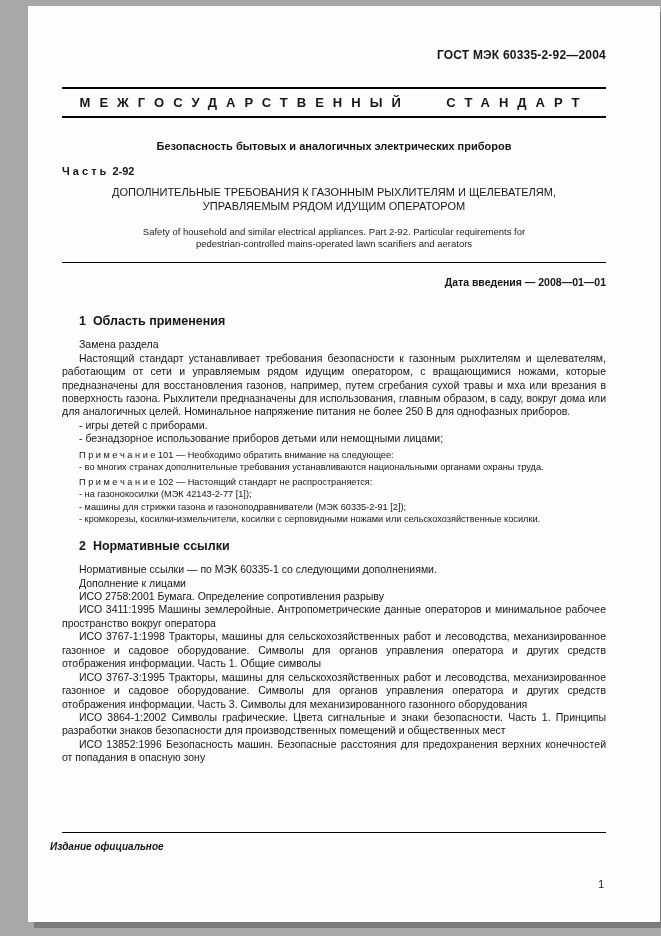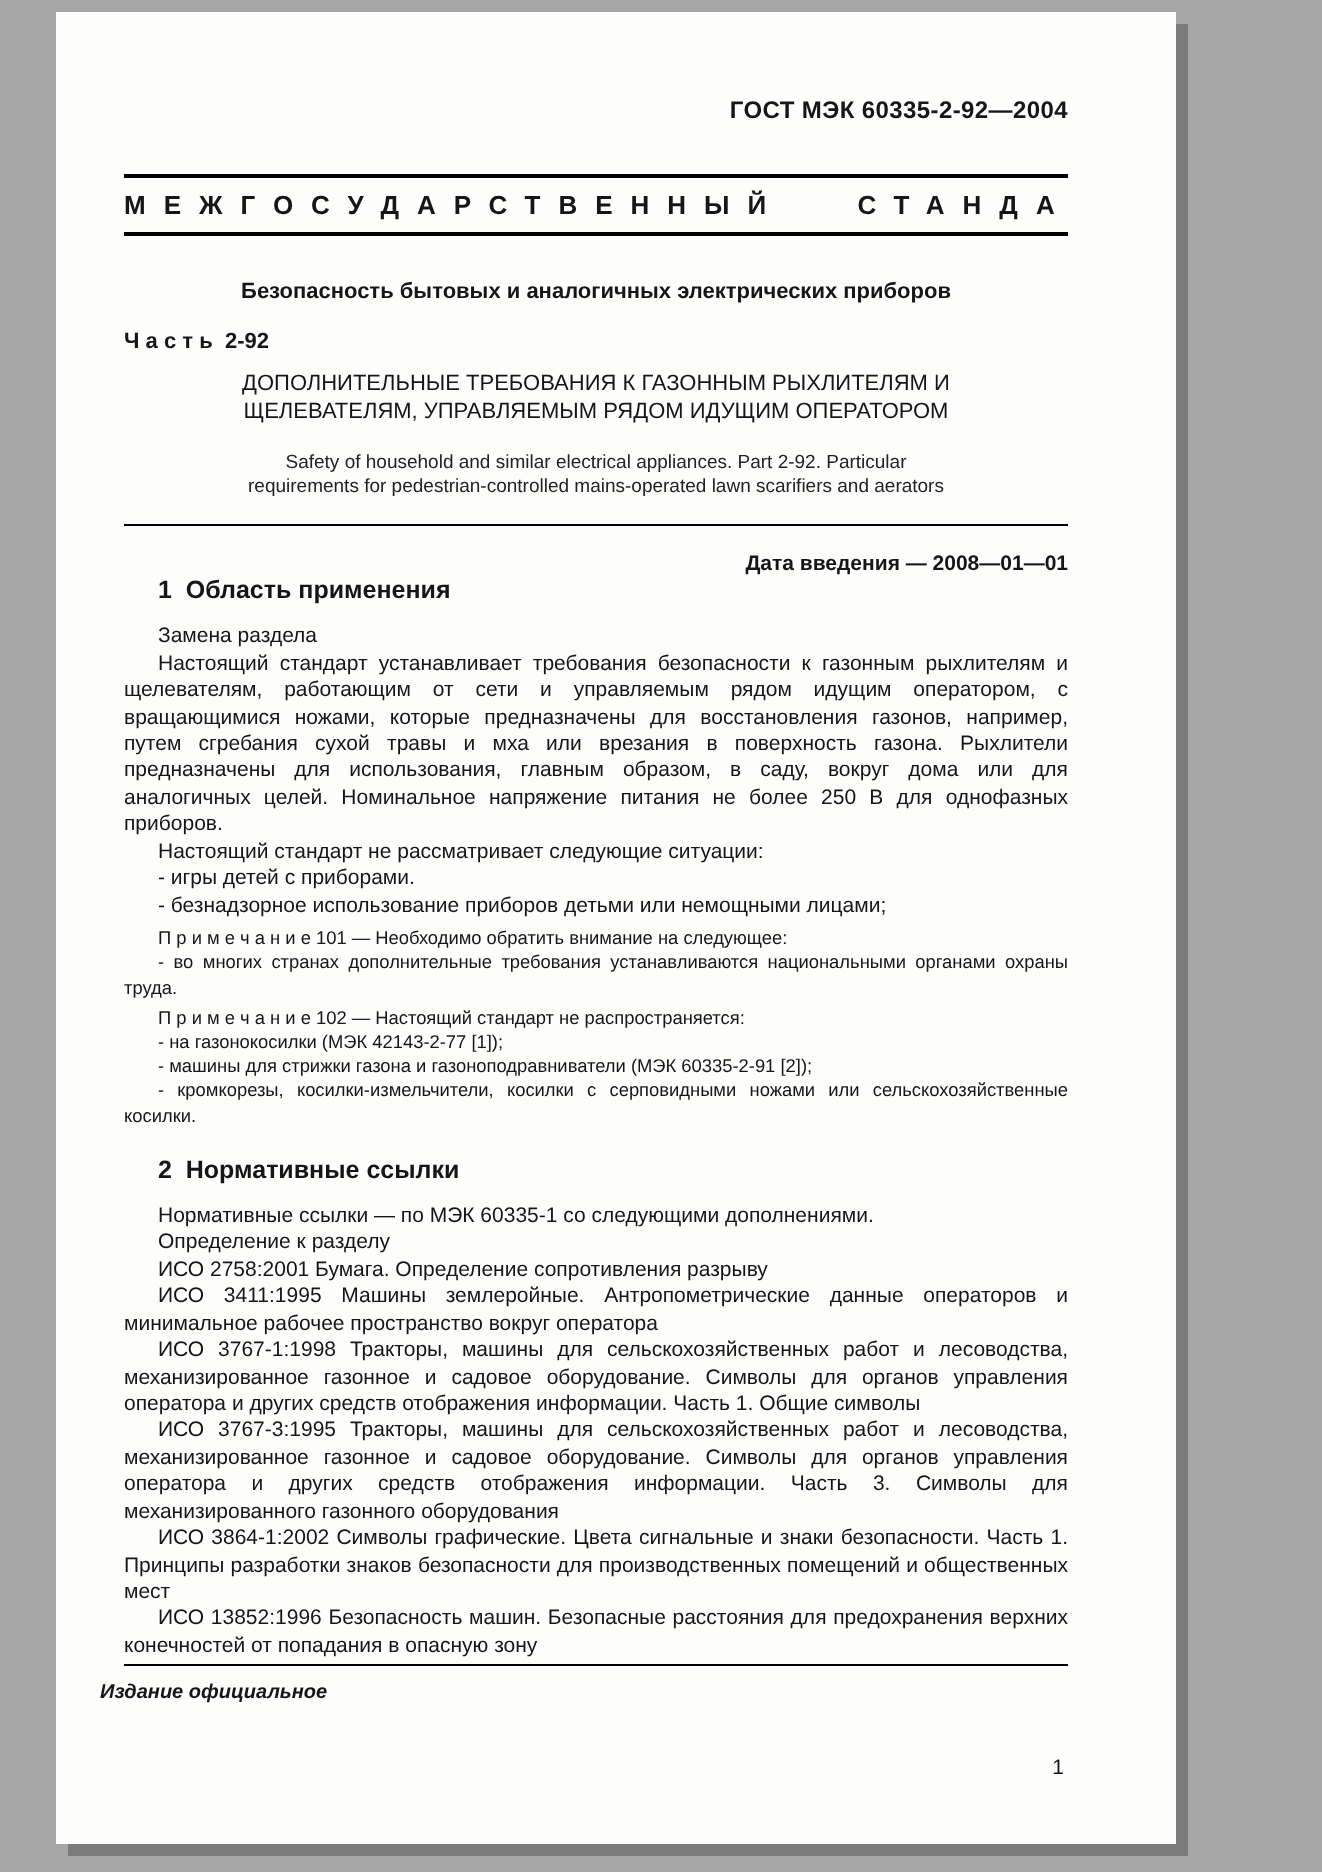--- a/index.html
+++ b/index.html
@@ -7,21 +7,21 @@
   body {
     background: #a7a7a7;
     font-family: "Liberation Sans", sans-serif;
     color: #161616;
     position: relative;
     overflow: hidden;
   }
   .page {
     position: absolute;
     left: 28px; top: 6px;
-    width: 560px; height: 916px;
+    width: 632px; height: 916px;
     background: #fdfdfc;
     box-shadow: 6px 6px 0 #7b7b7b;
     padding: 42px 54px 0 34px;
   }
   .doc-number { text-align: right; font-weight: 700; font-size: 12px; letter-spacing: .2px; }
   .band {
     margin-top: 25px;
     border-top: 2px solid #000;
     border-bottom: 2px solid #000;
     padding: 6px 0;
@@ -29,21 +29,21 @@
     overflow: hidden;
   }
   .band-text { font-weight: 700; font-size: 13px; letter-spacing: 9px; word-spacing: 24px; white-space: nowrap; }
   .title-ru  { margin-top: 22px; text-align: center; font-weight: 700; font-size: 11px; }
   .part-label{ margin-top: 13px; text-align: left; font-weight: 700; font-size: 11px; white-space: pre-wrap; }
   .subtitle  { margin-top: 8px; text-align: center; font-weight: 400; font-size: 11px; line-height: 1.3; padding: 0 14px; }
   .title-en  { margin-top: 12px; text-align: center; font-size: 9.5px; line-height: 1.35; padding: 0 58px; color: #222; }
   .rule      { margin-top: 11px; border-top: 1px solid #000; height: 0; }
   .date-line { margin-top: 13px; text-align: right; font-weight: 700; font-size: 10.5px; }
   .sec-heading { font-weight: 700; font-size: 12.5px; white-space: pre-wrap; text-indent: 17px; }
-  .h1 { margin-bottom: 10px; }
+  .h1 { margin-top: 26px; margin-bottom: 10px; }
   .h2 { margin-top: 14px; margin-bottom: 10px; }
   p.body { font-size: 10.5px; line-height: 1.28; text-align: justify; text-indent: 17px; }
   p.note { font-size: 9.2px;  line-height: 1.33; text-align: justify; text-indent: 17px; }
   p.gap  { margin-top: 3px; }
   .footer-rule {
     position: absolute; left: 34px; right: 54px; bottom: 89px;
     border-top: 1px solid #000; height: 0;
   }
   .edition  { position: absolute; left: 22px; bottom: 70px; font-weight: 700; font-style: italic; font-size: 10px; }
   .page-num { position: absolute; right: 56px; bottom: 32px; font-size: 10.5px; }
@@ -64,34 +64,33 @@
   <div class="subtitle">ДОПОЛНИТЕЛЬНЫЕ ТРЕБОВАНИЯ К ГАЗОННЫМ РЫХЛИТЕЛЯМ И ЩЕЛЕВАТЕЛЯМ, УПРАВЛЯЕМЫМ РЯДОМ ИДУЩИМ ОПЕРАТОРОМ</div>
   <div class="title-en">Safety of household and similar electrical appliances. Part 2-92. Particular requirements for pedestrian-controlled mains-operated lawn scarifiers and aerators</div>
 
   <div class="rule"></div>
 
   <div class="date-line">Дата введения — 2008—01—01</div>
 
   <div class="sec-heading h1">1  Область применения</div>
   <p class="body">Замена раздела</p>
   <p class="body">Настоящий стандарт устанавливает требования безопасности к газонным рыхлителям и щелевателям, работающим от сети и управляемым рядом идущим оператором, с вращающимися ножами, которые предназначены для восстановления газонов, например, путем сгребания сухой травы и мха или врезания в поверхность газона. Рыхлители предназначены для использования, главным образом, в саду, вокруг дома или для аналогичных целей. Номинальное напряжение питания не более 250 В для однофазных приборов.</p>
-  <p class="body">Настоящий стандарт не рассматривает следующие ситуации:</p>
   <p class="body">- игры детей с приборами.</p>
   <p class="body">- безнадзорное использование приборов детьми или немощными лицами;</p>
 
   <p class="note gap">П р и м е ч а н и е  101 — Необходимо обратить внимание на следующее:</p>
   <p class="note">- во многих странах дополнительные требования устанавливаются национальными органами охраны труда.</p>
   <p class="note gap">П р и м е ч а н и е  102 — Настоящий стандарт не распространяется:</p>
   <p class="note">- на газонокосилки (МЭК 42143-2-77 [1]);</p>
   <p class="note">- машины для стрижки газона и газоноподравниватели (МЭК 60335-2-91 [2]);</p>
   <p class="note">- кромкорезы, косилки-измельчители, косилки с серповидными ножами или сельскохозяйственные косилки.</p>
 
   <div class="sec-heading h2">2  Нормативные ссылки</div>
   <p class="body">Нормативные ссылки — по МЭК 60335-1 со следующими дополнениями.</p>
-  <p class="body">Определение к разделу</p>
+  <p class="body">Дополнение к лицами</p>
   <p class="body">ИСО 2758:2001 Бумага. Определение сопротивления разрыву</p>
   <p class="body">ИСО 3411:1995 Машины землеройные. Антропометрические данные операторов и минимальное рабочее пространство вокруг оператора</p>
   <p class="body">ИСО 3767-1:1998 Тракторы, машины для сельскохозяйственных работ и лесоводства, механизированное газонное и садовое оборудование. Символы для органов управления оператора и других средств отображения информации. Часть 1. Общие символы</p>
   <p class="body">ИСО 3767-3:1995 Тракторы, машины для сельскохозяйственных работ и лесоводства, механизированное газонное и садовое оборудование. Символы для органов управления оператора и других средств отображения информации. Часть 3. Символы для механизированного газонного оборудования</p>
   <p class="body">ИСО 3864-1:2002 Символы графические. Цвета сигнальные и знаки безопасности. Часть 1. Принципы разработки знаков безопасности для производственных помещений и общественных мест</p>
   <p class="body">ИСО 13852:1996 Безопасность машин. Безопасные расстояния для предохранения верхних конечностей от попадания в опасную зону</p>
 
   <div class="footer-rule"></div>
   <div class="edition">Издание официальное</div>
   <div class="page-num">1</div>

